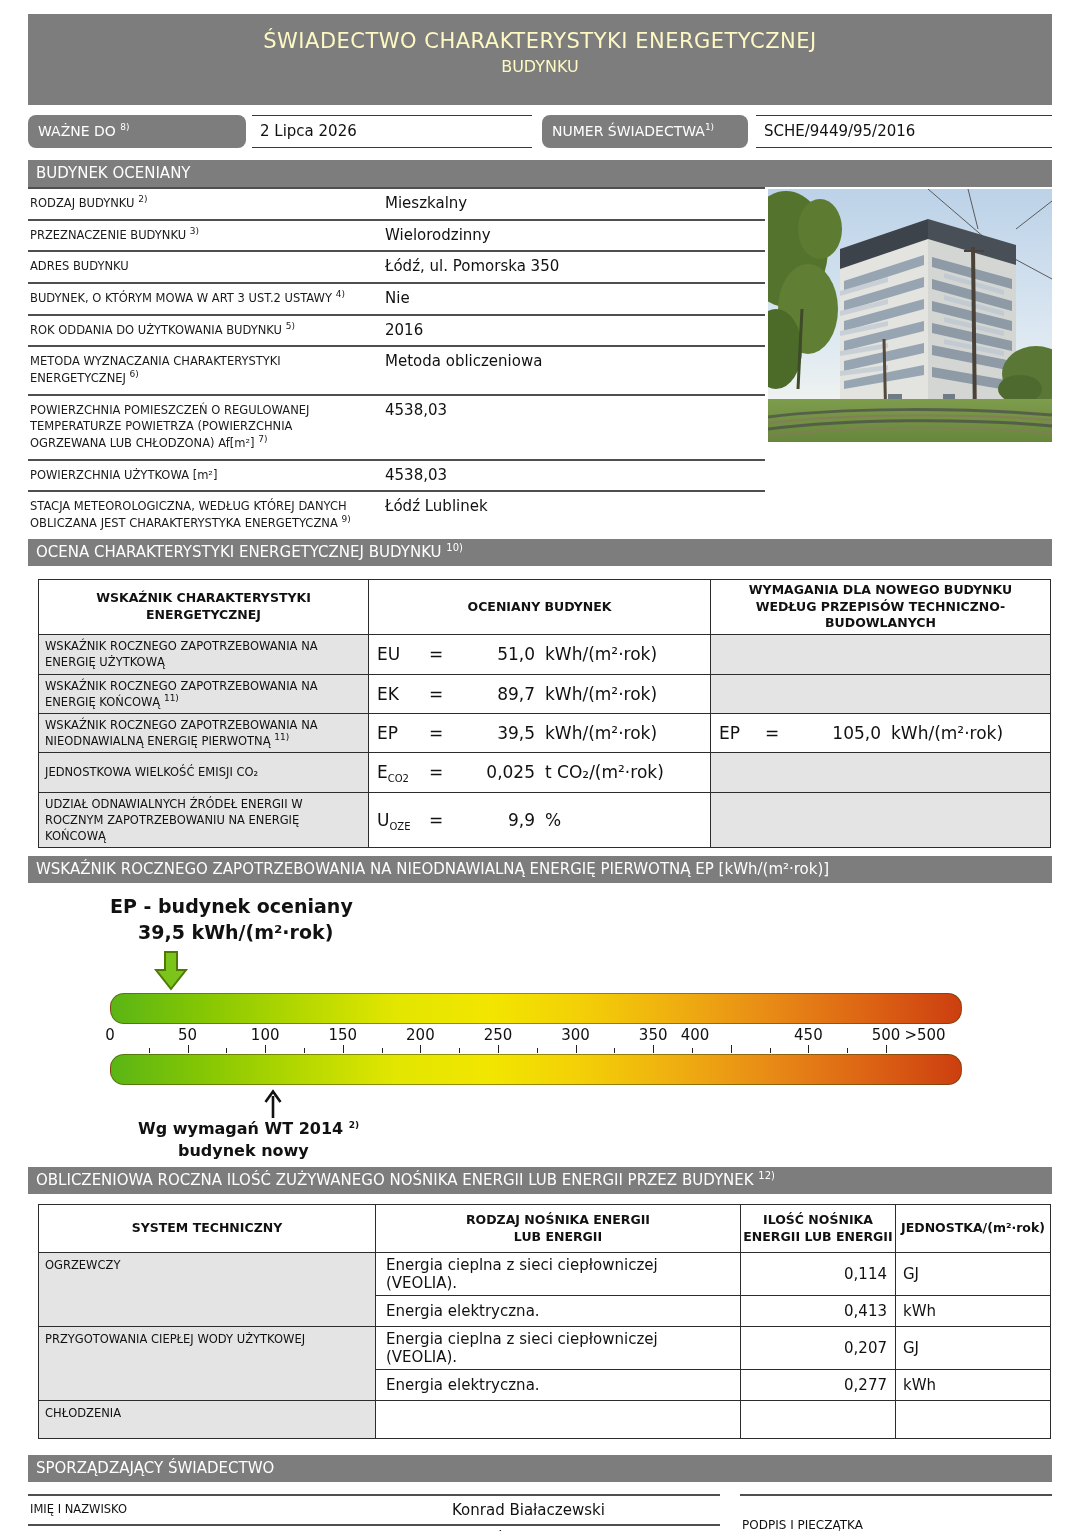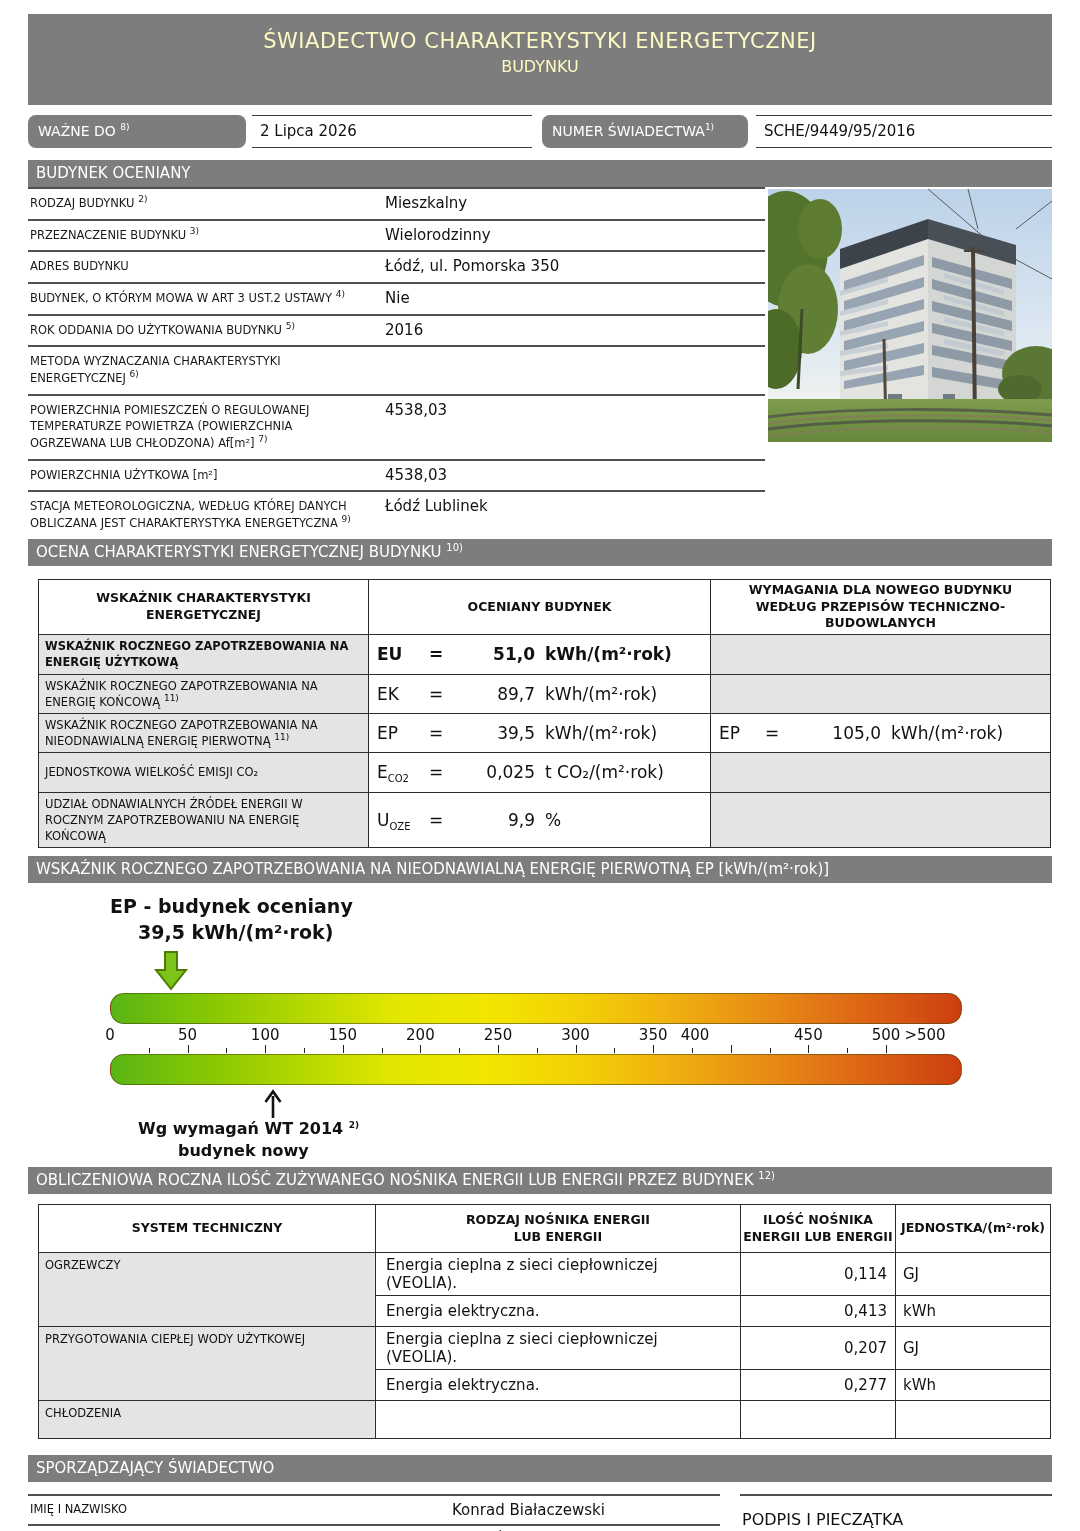--- a/index.html
+++ b/index.html
@@ -75,21 +75,21 @@
   .ctable .unit { font-size:15px; padding-left:7px; }
   .ctable .tall td { height:38px; }
 
   
   .author-wrap { margin-top:12px; display:flex; }
   .author-left { width:692px; }
   .arow { display:flex; border-top:2px solid #4f4f4f; min-height:30px; }
   .alabel { width:392px; font-size:11.5px; padding:6px 4px 6px 2px; }
   .avalue { flex:1; font-size:15px; padding-top:5px;margin-left:32px; }
   .author-right { width:312px; margin-left:auto; border-top:2px solid #4f4f4f; }
-  .sig-label { font-size:16px; padding:14px 0 0 2px; }
+  .sig-label { font-size:12px; padding:22px 0 0 2px; }
   .sig-area { position:relative; margin-top:2px; }
   .signature-svg { margin-left:72px; }
 </style>
 </head>
 <body>
 
 <div class="page">
 
   <div class="title-bar">
     <div class="title-line1">ŚWIADECTWO CHARAKTERYSTYKI ENERGETYCZNEJ</div>
@@ -125,20 +125,21 @@
       <div class="drow">
         <div class="dlabel"><span>BUDYNEK, O KTÓRYM MOWA W ART 3 UST.2 USTAWY </span><sup>4)</sup></div>
         <div class="dvalue">Nie</div>
       </div>
       <div class="drow">
         <div class="dlabel"><span>ROK ODDANIA DO UŻYTKOWANIA BUDYNKU </span><sup>5)</sup></div>
         <div class="dvalue">2016</div>
       </div>
       <div class="drow">
         <div class="dlabel" style="width:300px;"><span>METODA WYZNACZANIA CHARAKTERYSTYKI ENERGETYCZNEJ </span><sup>6)</sup></div>
+        <div class="dvalue" style="padding-left:57px;">Metoda obliczeniowa</div>
       </div>
       <div class="drow">
         <div class="dlabel"><span>POWIERZCHNIA POMIESZCZEŃ O REGULOWANEJ TEMPERATURZE POWIETRZA (POWIERZCHNIA OGRZEWANA LUB CHŁODZONA) Af[m²] </span><sup>7)</sup></div>
         <div class="dvalue">4538,03</div>
       </div>
       <div class="drow">
         <div class="dlabel"><span>POWIERZCHNIA UŻYTKOWA [m²]</span><sup></sup></div>
         <div class="dvalue">4538,03</div>
       </div>
       <div class="drow">
@@ -236,21 +237,21 @@
         <col style="width:330px">
         <col style="width:342px">
         <col style="width:340px">
       </colgroup>
     <tbody>
         <tr>
       <td class="hdr">WSKAŹNIK CHARAKTERYSTYKI ENERGETYCZNEJ</td>
       <td class="hdr">OCENIANY BUDYNEK</td>
       <td class="hdr">WYMAGANIA DLA NOWEGO BUDYNKU WEDŁUG PRZEPISÓW TECHNICZNO-BUDOWLANYCH</td>
     </tr>
-    <tr style="height:36px;font-weight:bold;">
+    <tr style="height:36px;">
       <td class="lbl"><span>WSKAŹNIK ROCZNEGO ZAPOTRZEBOWANIA NA ENERGIĘ UŻYTKOWĄ</span><sup></sup></td>
       <td class="valcell">
         <div class="vline">
               <span class="sym"><span>EU</span><sub></sub></span>
               <span class="eq">=</span>
               <span class="val">51,0</span>
               <span class="unit">kWh/(m²·rok)</span>
             </div>
       </td>
       <td class="empty"></td>

